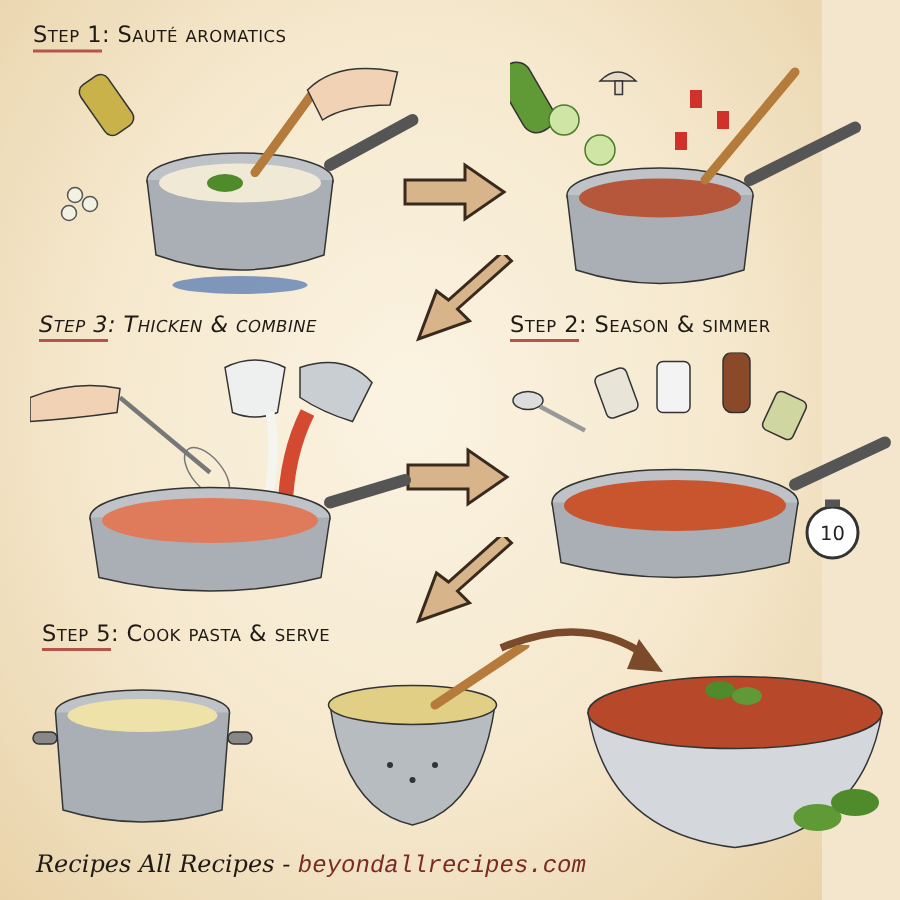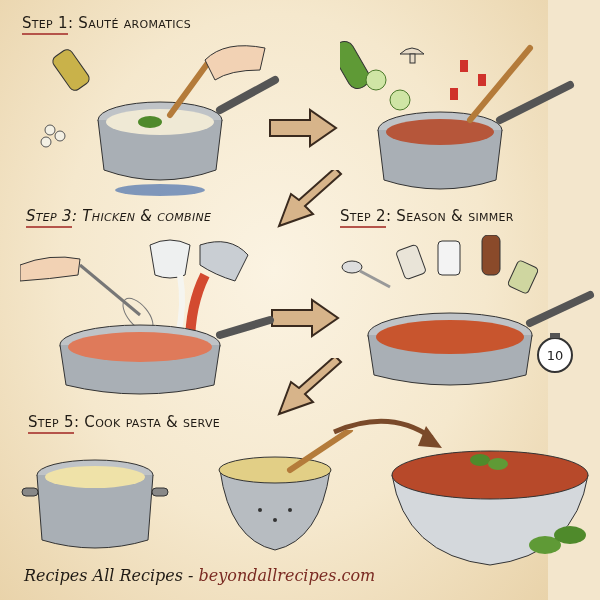--- a/index.html
+++ b/index.html
@@ -3,21 +3,21 @@
 <meta charset="utf-8">
 <style>
   html,body{margin:0;padding:0;}
   body{width:600px;height:600px;overflow:hidden;background:#f3e6cc;font-family:"DejaVu Sans",sans-serif;}
   .canvas{position:relative;width:548px;height:600px;
     background:radial-gradient(ellipse at 50% 45%,#fbf3e2 0%,#f5e8cd 55%,#e9d3aa 100%);}
   .step-title{position:absolute;font-size:15px;letter-spacing:0.3px;color:#1f1a14;white-space:nowrap;font-variant:small-caps;}
   .step-title .num{color:#1f1a14;border-bottom:2px solid #b5544a;padding-bottom:1px;}
   .scene{position:absolute;}
   .footer{position:absolute;left:24px;top:566px;font-family:"DejaVu Serif",serif;font-style:italic;font-size:16px;color:#1f1a14;white-space:nowrap;}
-  .footer .url{color:#7a2a22;}
+  .footer .url{color:#7a2a22;font-family:Liberation Mono, monospace;}
   .arrow{position:absolute;}
 </style>
 </head>
 <body>
 
 <div class="canvas">
 
   <div class="step-title" style="left:22px;top:14px;">
     <span class="num">Step 1</span>: <span>Sauté aromatics</span>
   </div>

